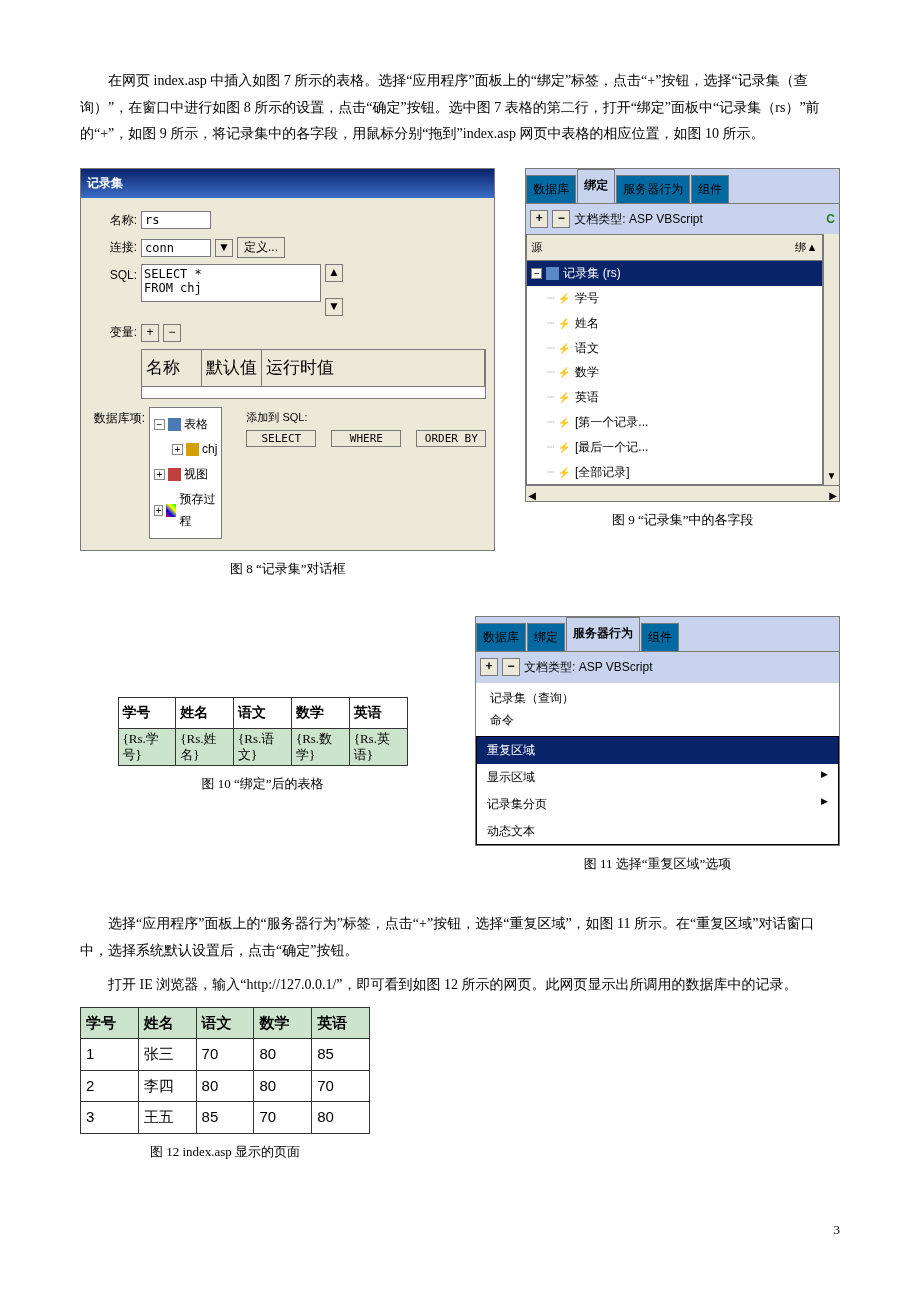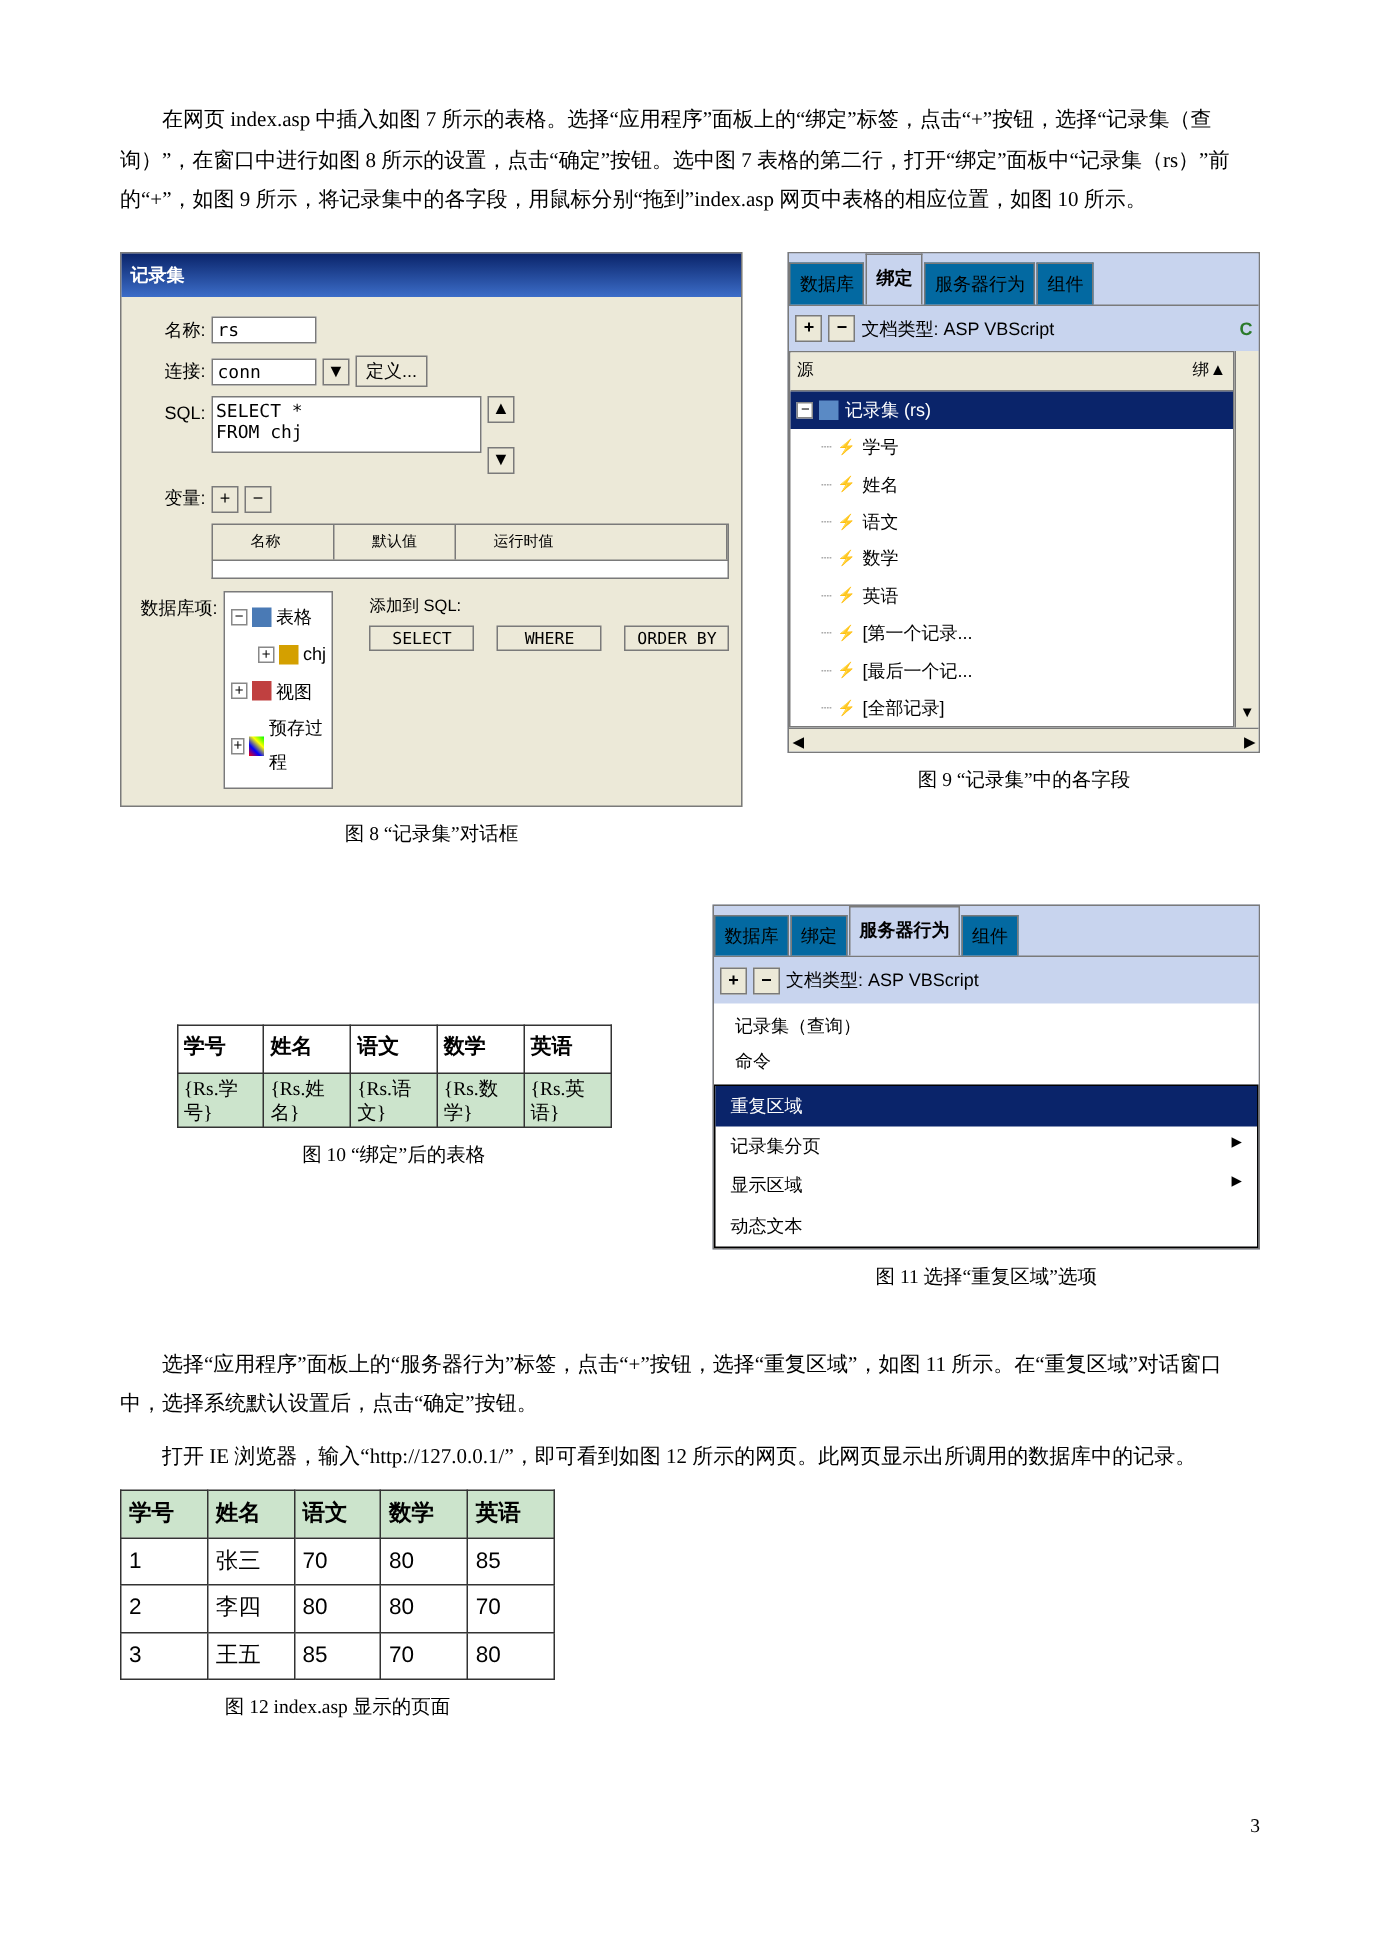--- a/index.html
+++ b/index.html
@@ -13,21 +13,21 @@
     .panel { border: 1px solid #7a7a7a; background: #ece9d8; font-family: "SimSun", sans-serif; font-size: 12px; }
     .titlebar { background: linear-gradient(#0a246a, #3c6dc8); color: #fff; padding: 3px 6px; font-weight: bold; }
     .panel-body { padding: 6px 8px; }
     .form-row { display: flex; align-items: center; margin: 5px 0; gap: 4px; }
     .label { width: 48px; text-align: right; }
     .inp { border: 1px solid #7a7a7a; background: #fff; padding: 1px 3px; height: 18px; font-family: monospace; font-size: 12px; }
     .btn { border: 1px solid #7a7a7a; background: #ece9d8; padding: 1px 6px; font-size: 12px; }
     .textarea { border: 1px solid #7a7a7a; background: #fff; font-family: monospace; font-size: 12px; padding: 2px; width: 180px; height: 38px; resize: none; }
     .small-btn { width: 18px; height: 18px; border: 1px solid #7a7a7a; background: #ece9d8; text-align: center; line-height: 14px; font-size: 12px; }
     .grid-head { display: flex; border: 1px solid #7a7a7a; background: #ece9d8; }
-    .grid-head > div { padding: 2px 4px; border-right: 1px solid #7a7a7a; font-size: 10px; margin-left: 21px; }
+    .grid-head > div { padding: 2px 4px; border-right: 1px solid #7a7a7a; font-size: 17px; }
     .tree { background: #fff; border: 1px solid #7a7a7a; padding: 4px; font-size: 12px; }
     .tree-row { display: flex; align-items: center; gap: 3px; padding: 1px 0; }
     .exp { width: 11px; height: 11px; border: 1px solid #888; text-align: center; line-height: 9px; font-size: 10px; background: #fff; }
     .icon-sq { width: 13px; height: 13px; display: inline-block; }
     .sql-btns { display: flex; flex-direction: row; gap: 15px; }
     .sql-btns .btn { width: 70px; font-family: monospace; font-size: 11px; }
     
     
     .tabs { display: flex; border-bottom: 1px solid #7a7a7a; background: #c8d4ee; }
     .tab { padding: 2px 6px; font-size: 12px; border: 1px solid #7a7a7a; border-bottom: none; margin-right: 1px; background: #0369a1; cursor: pointer; margin-top: 6px; }
@@ -267,22 +267,22 @@
         <span class="small-btn" style="font-weight:bold">+</span>
         <span class="small-btn" style="font-weight:bold">−</span>
         <span>文档类型: ASP VBScript</span>
       </div>
       <div style="background:#fff;padding:4px 14px;font-size:12px">
         <div>记录集（查询）</div>
         <div>命令</div>
       </div>
       <div class="menu-list">
         <div class="menu-item sel">重复区域</div>
+        <div class="menu-item arrow">显示区域</div>
         <div class="menu-item arrow">记录集分页</div>
-        <div class="menu-item arrow">显示区域</div>
         <div class="menu-item">动态文本</div>
       </div>
     </div>
     <div class="caption">图 11  选择“重复区域”选项</div>
   </div>
 </div>
 
 <p class="para">选择“应用程序”面板上的“服务器行为”标签，点击“+”按钮，选择“重复区域”，如图 11 所示。在“重复区域”对话窗口中，选择系统默认设置后，点击“确定”按钮。</p>
 <p class="para">打开 IE 浏览器，输入“http://127.0.0.1/”，即可看到如图 12 所示的网页。此网页显示出所调用的数据库中的记录。</p>
 

